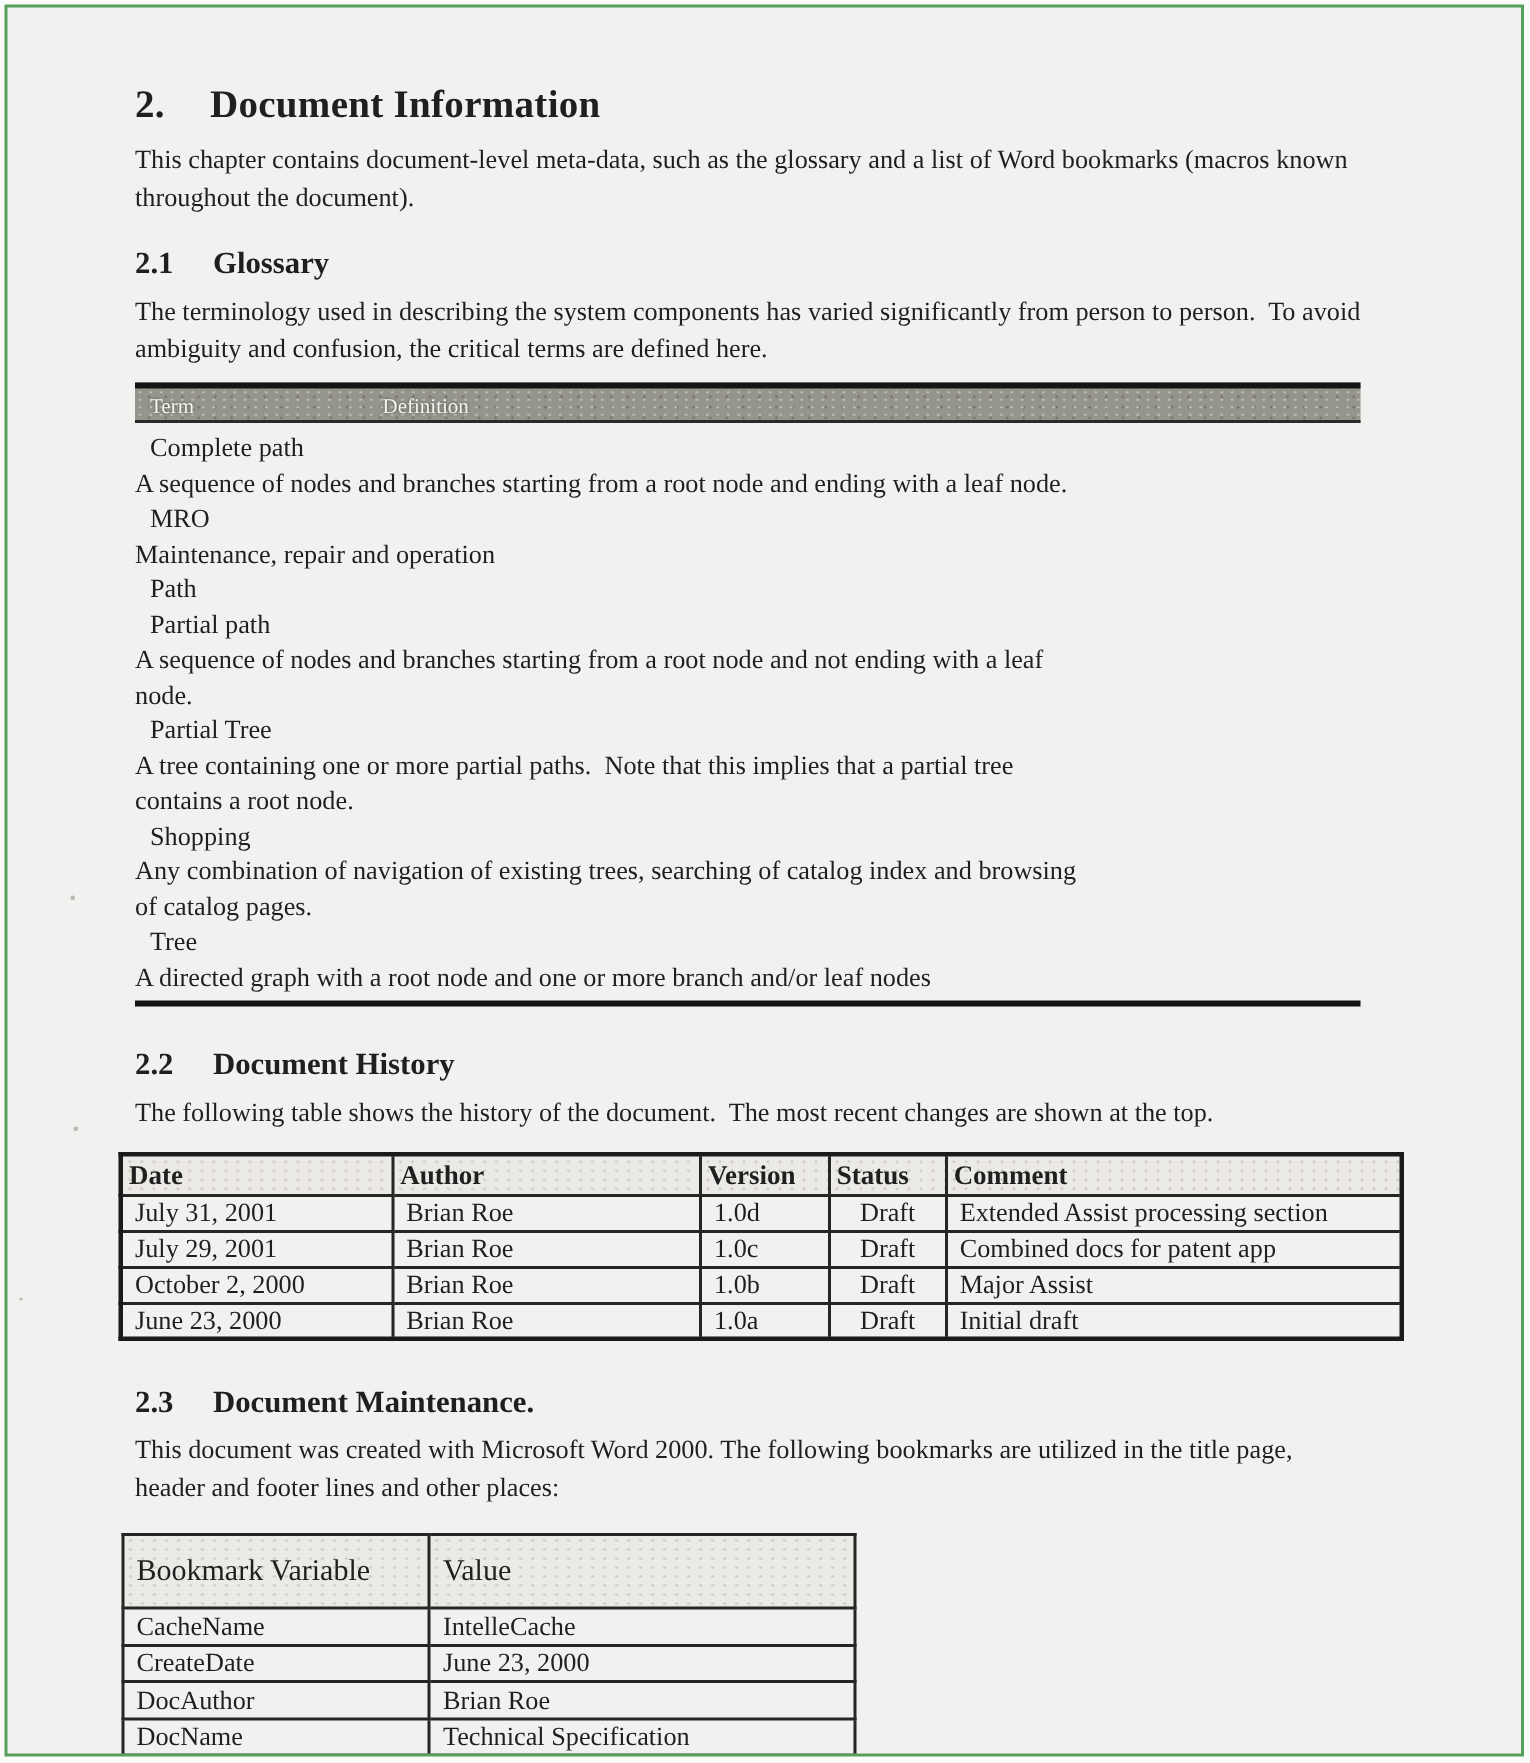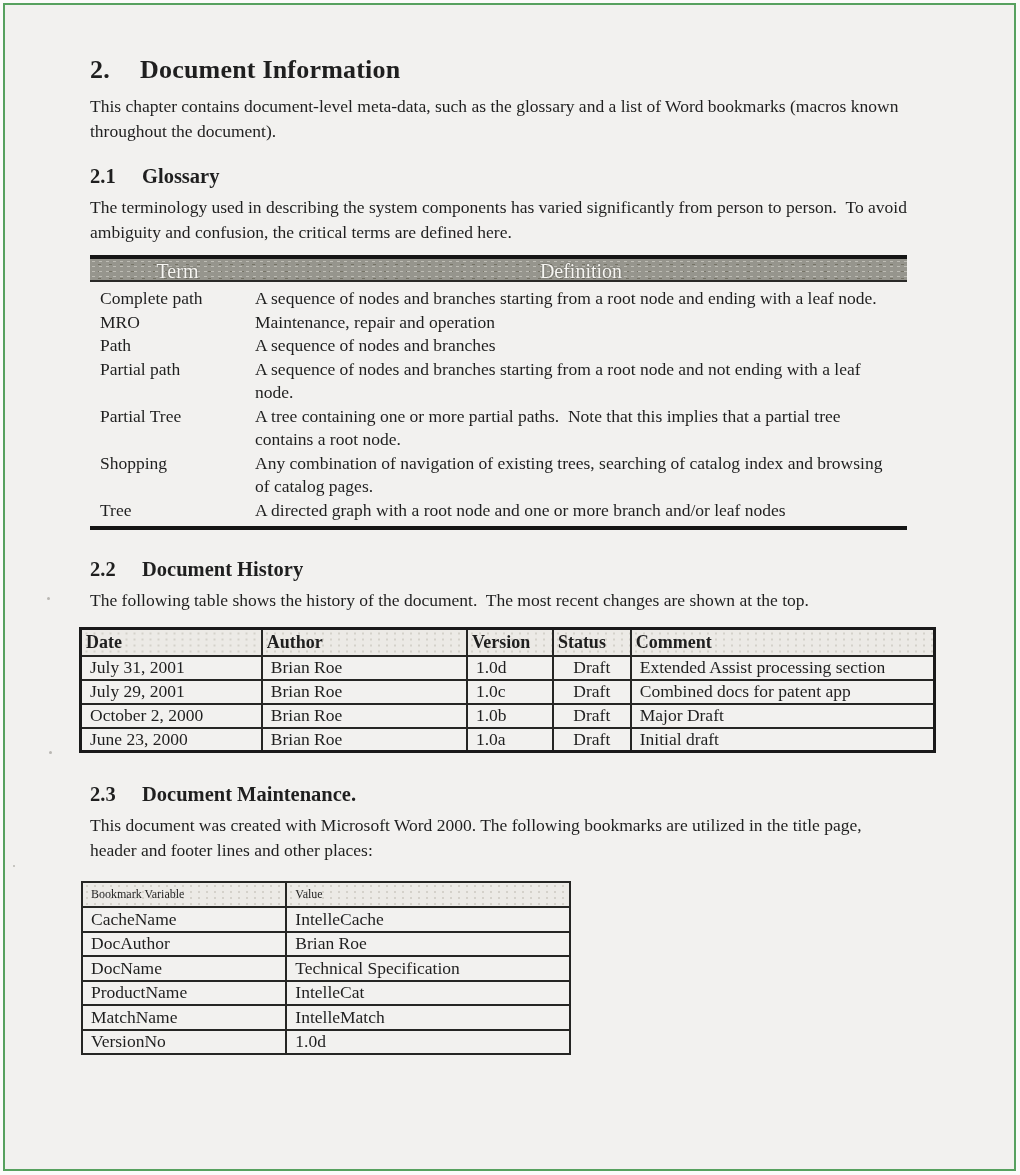--- a/index.html
+++ b/index.html
@@ -49,44 +49,43 @@
 
   
   .gloss { width: 817px; margin-bottom: 28px; font-size: 17.5px; }
   .gloss-head {
     display: flex;
     border-top: 4px solid #151515;
     border-bottom: 2px solid #2a2a28;
     color: #f7f6f2;
     text-shadow: 0 0 2px #4a4a44;
     height: 27px; line-height: 25px;
-    font-size: 20px;
-    text-align: center;
+    font-size: 14px;
   }
   .gloss-head .gh-term { width: 165px; padding-left: 10px; }
   .gloss-head .gh-def  { flex: 1; }
   .g-body { padding-top: 5px; border-bottom: 4px solid #151515; padding-bottom: 4px; }
-  .g-row { display: flex; align-items: flex-start; }
+  .g-row { display: flex; align-items: flex-start; flex-direction: column; }
   .g-term { width: 165px; padding-left: 10px; line-height: 23.5px; flex-shrink: 0; }
   .g-def  { width: 640px; line-height: 23.5px; white-space: pre-wrap; }
 
   
   table { border-collapse: collapse; font-size: 17.5px; }
   .hist { width: 857px; margin-left: -11px; margin-bottom: 30px; border: 3px solid #1a1a1a; }
   .hist th {
     border: 2px solid #262624; font-size: 18px; font-weight: bold;
     text-align: left; height: 27px; padding: 0 4px;
   }
   .hist td { border: 2px solid #262624; height: 24px; padding: 0 8px; }
   .hist td.center { text-align: center; }
 
   .bmk { width: 490px; margin-left: -9px; border: 2.5px solid #1a1a1a; }
   .bmk th {
     border: 2px solid #262624; font-weight: normal; text-align: left;
-    height: 25px; padding: 0 8px; font-size: 12px;
+    height: 25px; padding: 12px 8px; font-size: 20px;
   }
   .bmk td { border: 2px solid #262624; height: 24.5px; padding: 0 8px; }
 
   
   .speck { position: absolute; background: #b9b7b2; border-radius: 50%; }
   .speck1 { width: 3px; height: 3px; left: 42px; top: 592px; }
   .speck2 { width: 3px; height: 3px; left: 44px; top: 746px; }
   .speck3 { width: 2px; height: 2px; left: 8px;  top: 860px; }
 </style>
 </head>
@@ -118,21 +117,20 @@
         <div class="g-row">
           <div class="g-term">Complete path</div>
           <div class="g-def">A sequence of nodes and branches starting from a root node and ending with a leaf node.</div>
         </div>
         <div class="g-row">
           <div class="g-term">MRO</div>
           <div class="g-def">Maintenance, repair and operation</div>
         </div>
         <div class="g-row">
           <div class="g-term">Path</div>
-          <div class="g-def">A sequence of nodes and branches</div>
         </div>
         <div class="g-row">
           <div class="g-term">Partial path</div>
           <div class="g-def">A sequence of nodes and branches starting from a root node and not ending with a leaf node.</div>
         </div>
         <div class="g-row">
           <div class="g-term">Partial Tree</div>
           <div class="g-def">A tree containing one or more partial paths.  Note that this implies that a partial tree contains a root node.</div>
         </div>
         <div class="g-row">
@@ -179,21 +177,21 @@
         <td>Brian Roe</td>
         <td>1.0c</td>
         <td class="center">Draft</td>
         <td>Combined docs for patent app</td>
       </tr>
       <tr>
         <td>October 2, 2000</td>
         <td>Brian Roe</td>
         <td>1.0b</td>
         <td class="center">Draft</td>
-        <td>Major Draft</td>
+        <td>Major Assist</td>
       </tr>
       <tr>
         <td>June 23, 2000</td>
         <td>Brian Roe</td>
         <td>1.0a</td>
         <td class="center">Draft</td>
         <td>Initial draft</td>
       </tr>
     </tbody>
       </table>
@@ -211,20 +209,24 @@
       <tbody>
           <tr>
         <th class="speckle-light">Bookmark Variable</th>
         <th class="speckle-light">Value</th>
       </tr>
       <tr>
         <td>CacheName</td>
         <td>IntelleCache</td>
       </tr>
       <tr>
+        <td>CreateDate</td>
+        <td>June 23, 2000</td>
+      </tr>
+      <tr>
         <td>DocAuthor</td>
         <td>Brian Roe</td>
       </tr>
       <tr>
         <td>DocName</td>
         <td>Technical Specification</td>
       </tr>
       <tr>
         <td>ProductName</td>
         <td>IntelleCat</td>

